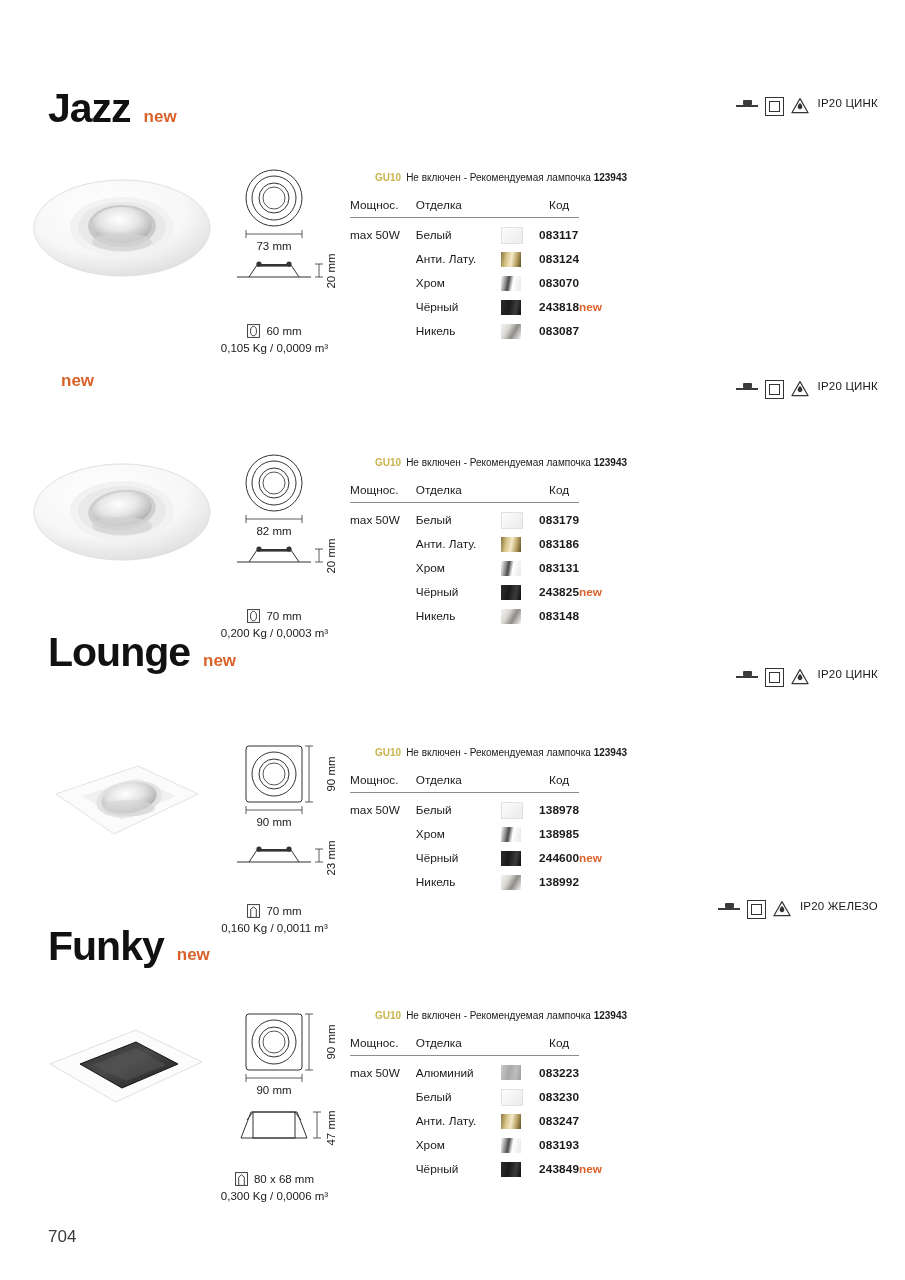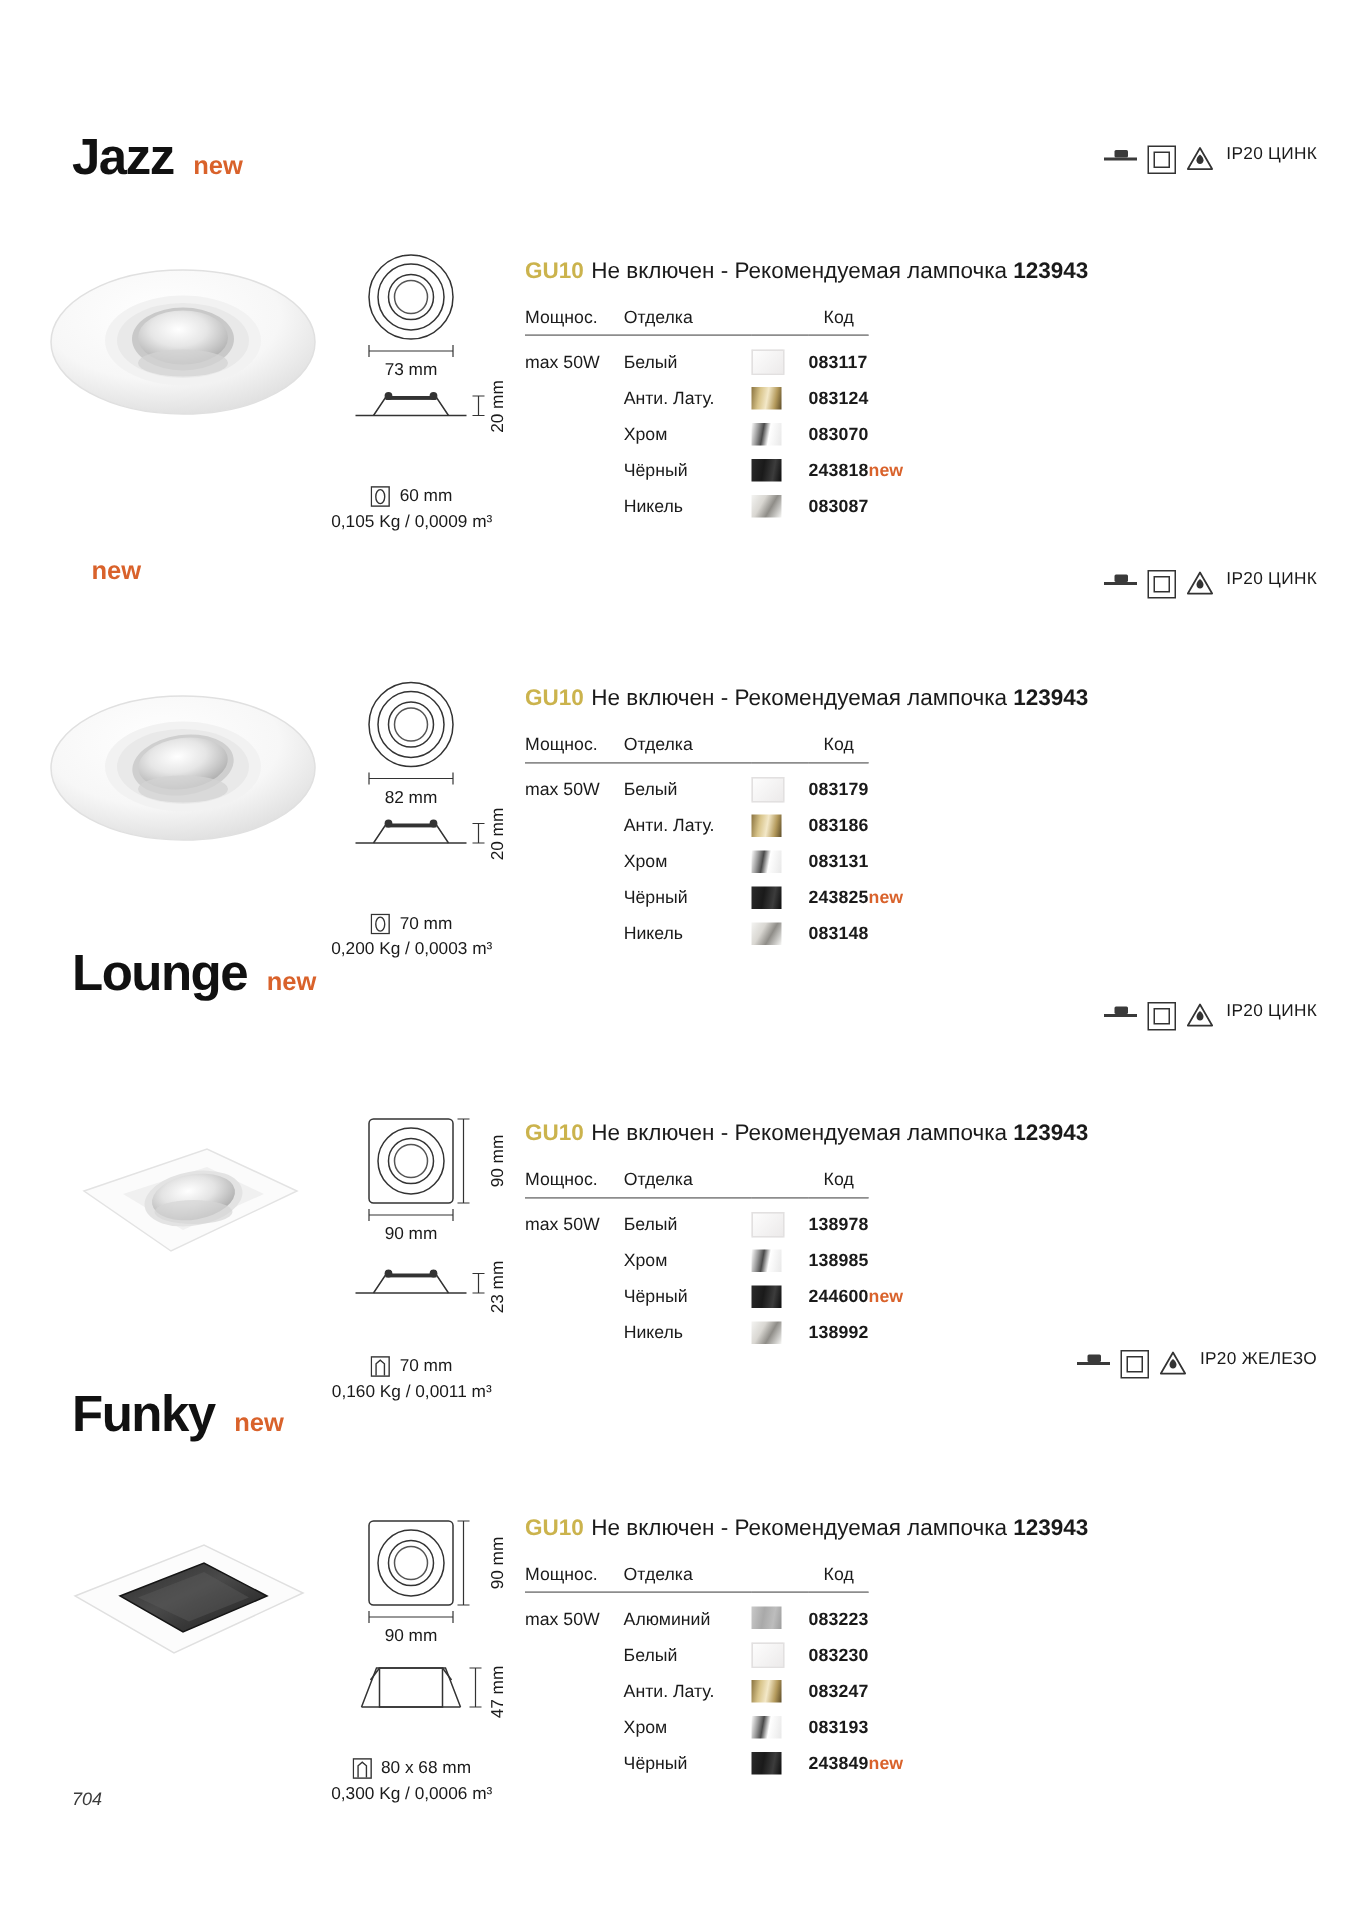--- a/index.html
+++ b/index.html
@@ -7,21 +7,21 @@
     width:905px;height:1280px;background:#ffffff;
     font-family:"Liberation Sans", sans-serif;
     color:#1a1a1a;-webkit-font-smoothing:antialiased;
     position:relative;overflow:hidden;
   }
   .page{position:relative;width:905px;height:1280px;}
 
   
   .product{position:absolute;left:0;width:905px;}
   .title-row{position:absolute;left:48px;top:0;display:flex;align-items:baseline;}
-  .title{font-size:34px;font-weight:700;letter-spacing:-1px;line-height:1;color:#111;}
+  .title{font-size:41px;font-weight:700;letter-spacing:-1px;line-height:1;color:#111;}
   .title-new{font-size:17px;font-weight:700;color:#d9622b;margin-left:13px;font-style:normal;}
 
   .badges{position:absolute;right:27px;top:9px;display:flex;align-items:flex-start;gap:7px;}
   .badge-ip{font-size:11.5px;letter-spacing:.2px;color:#1a1a1a;margin-left:2px;}
 
   
   .ic-fixture{width:22px;height:14px;position:relative;}
   .ic-fixture .plate{position:absolute;left:0;right:0;top:8px;height:1.6px;background:#3a3a3a;}
   .ic-fixture .can{position:absolute;left:7px;top:3px;width:9px;height:5px;background:#3a3a3a;border-radius:1px;}
 
@@ -38,21 +38,21 @@
 
   
   .draw{position:absolute;left:207px;width:135px;}
   .draw svg{display:block;}
   .cut-row{display:flex;align-items:center;justify-content:center;gap:6px;margin-top:9px;}
   .cut-row .cut-ic{width:13px;height:14px;}
   .weight{margin-top:4px;font-size:11.5px;text-align:center;white-space:nowrap;}
 
   
   .spec{position:absolute;left:350px;width:360px;}
-  .lamp-line{font-size:15px;line-height:1.2;margin-bottom:14px;white-space:nowrap;}
+  .lamp-line{font-size:10px;line-height:1.2;margin-bottom:14px;white-space:nowrap;margin-left:25px;}
   .lamp-gu{color:#cbb34d;font-weight:700;margin-right:5px;}
   .lamp-code{font-weight:700;}
 
   table.codes{border-collapse:collapse;width:252px;}
   table.codes th{
     font-size:11.8px;font-weight:400;text-align:left;color:#1a1a1a;
     padding:0 0 5px 0;border-bottom:1px solid #8d8d8d;
   }
   table.codes th.c-pow{width:66px;margin-top:36px;}
   table.codes th.c-fin{width:86px;}
@@ -61,21 +61,21 @@
   table.codes td{font-size:11.8px;padding:4.6px 0 4.6px 0;vertical-align:middle;}
   table.codes tr:first-child td{padding-top:9px;}
   td.pow{color:#1a1a1a;}
   td.fin{color:#1a1a1a;}
   td.sw{padding-right:0;}
   td.code{font-weight:700;letter-spacing:.1px;padding-left:10px;}
   .sw{width:20px;height:15px;display:inline-block;vertical-align:middle;}
 
   .newtag{font-size:10px;font-weight:700;color:#d9622b;padding-left:56px;white-space:nowrap;}
 
-  .pagenum{position:absolute;left:48px;top:1192px;font-size:12px;color:#3b3b3b;font-style:italic;}
+  .pagenum{position:absolute;left:48px;top:1227px;font-size:17px;color:#3b3b3b;}
 </style>
 </head>
 <body>
 
 <div class="page">
   <div id="products-root">
       <div class="product" style="top:0">
         <div class="title-row" style="top:88px">
           <span class="title">Jazz</span>
           <span class="title-new">new</span>

